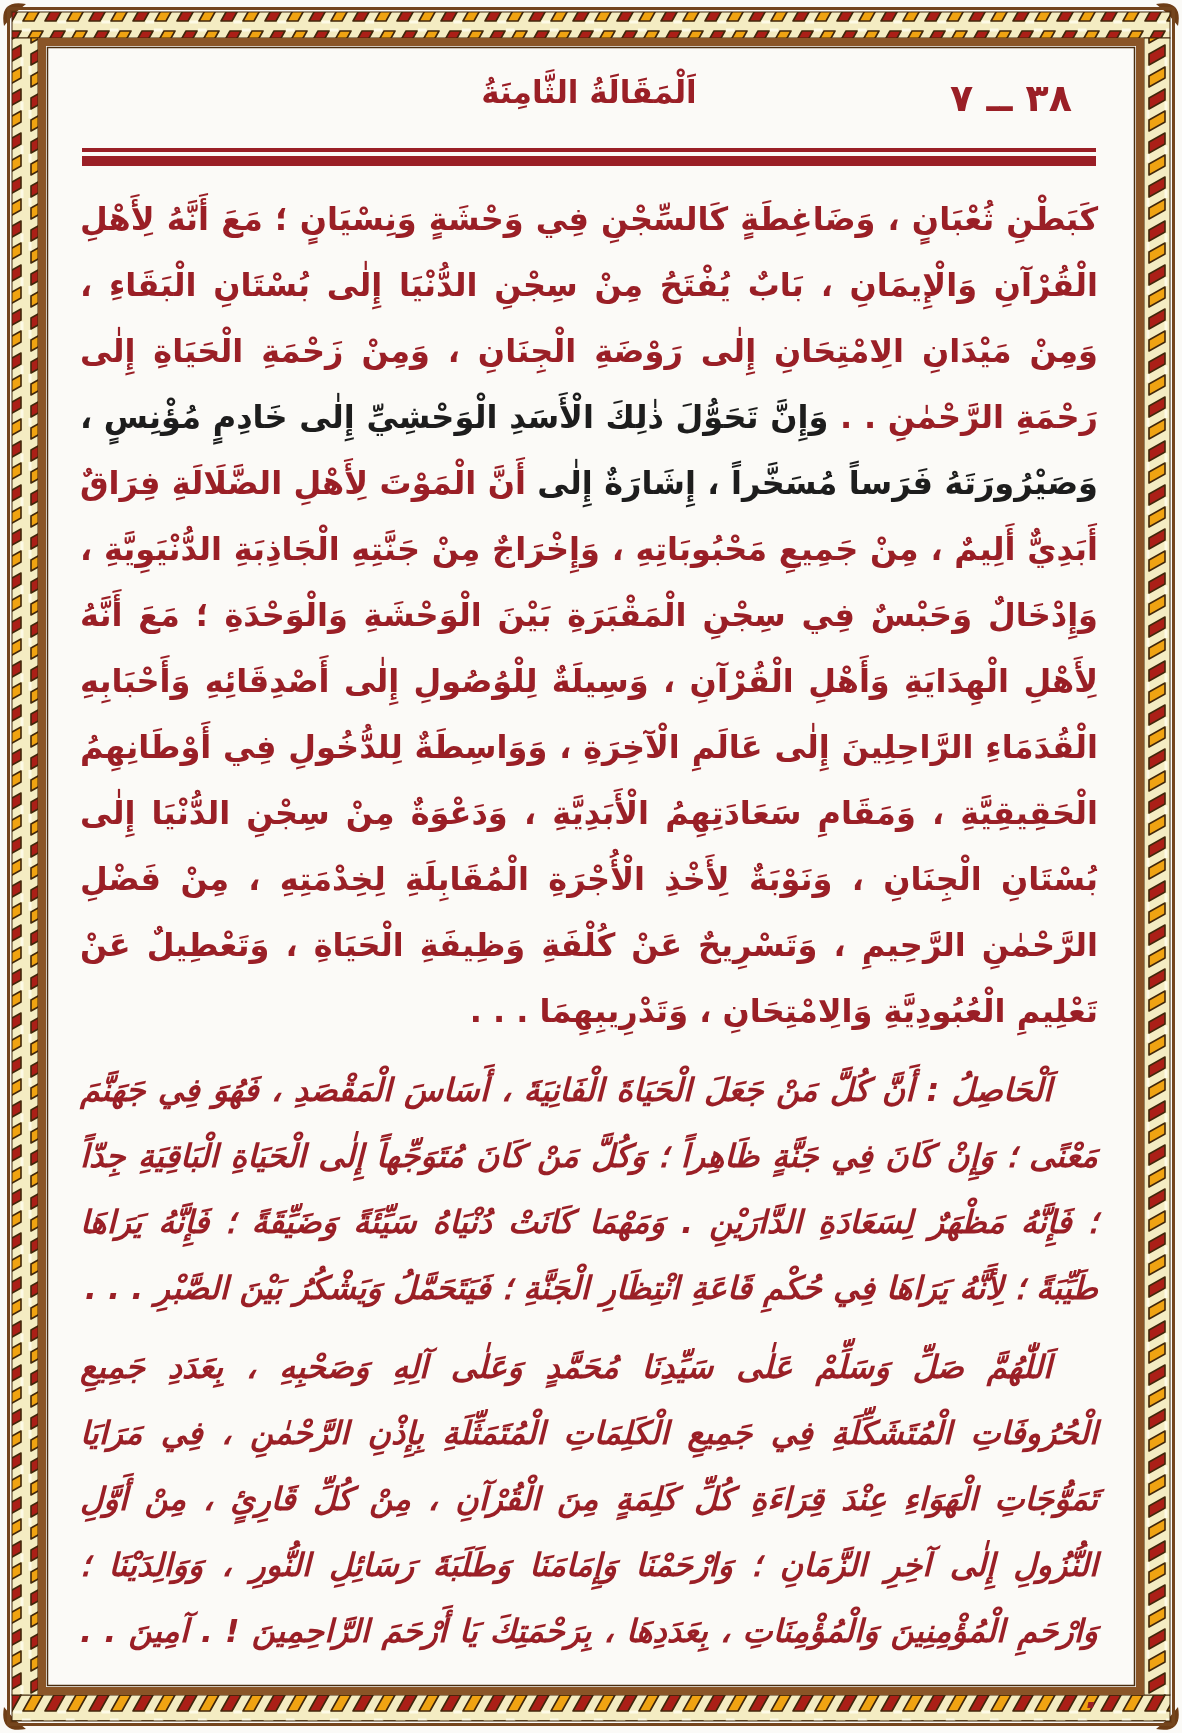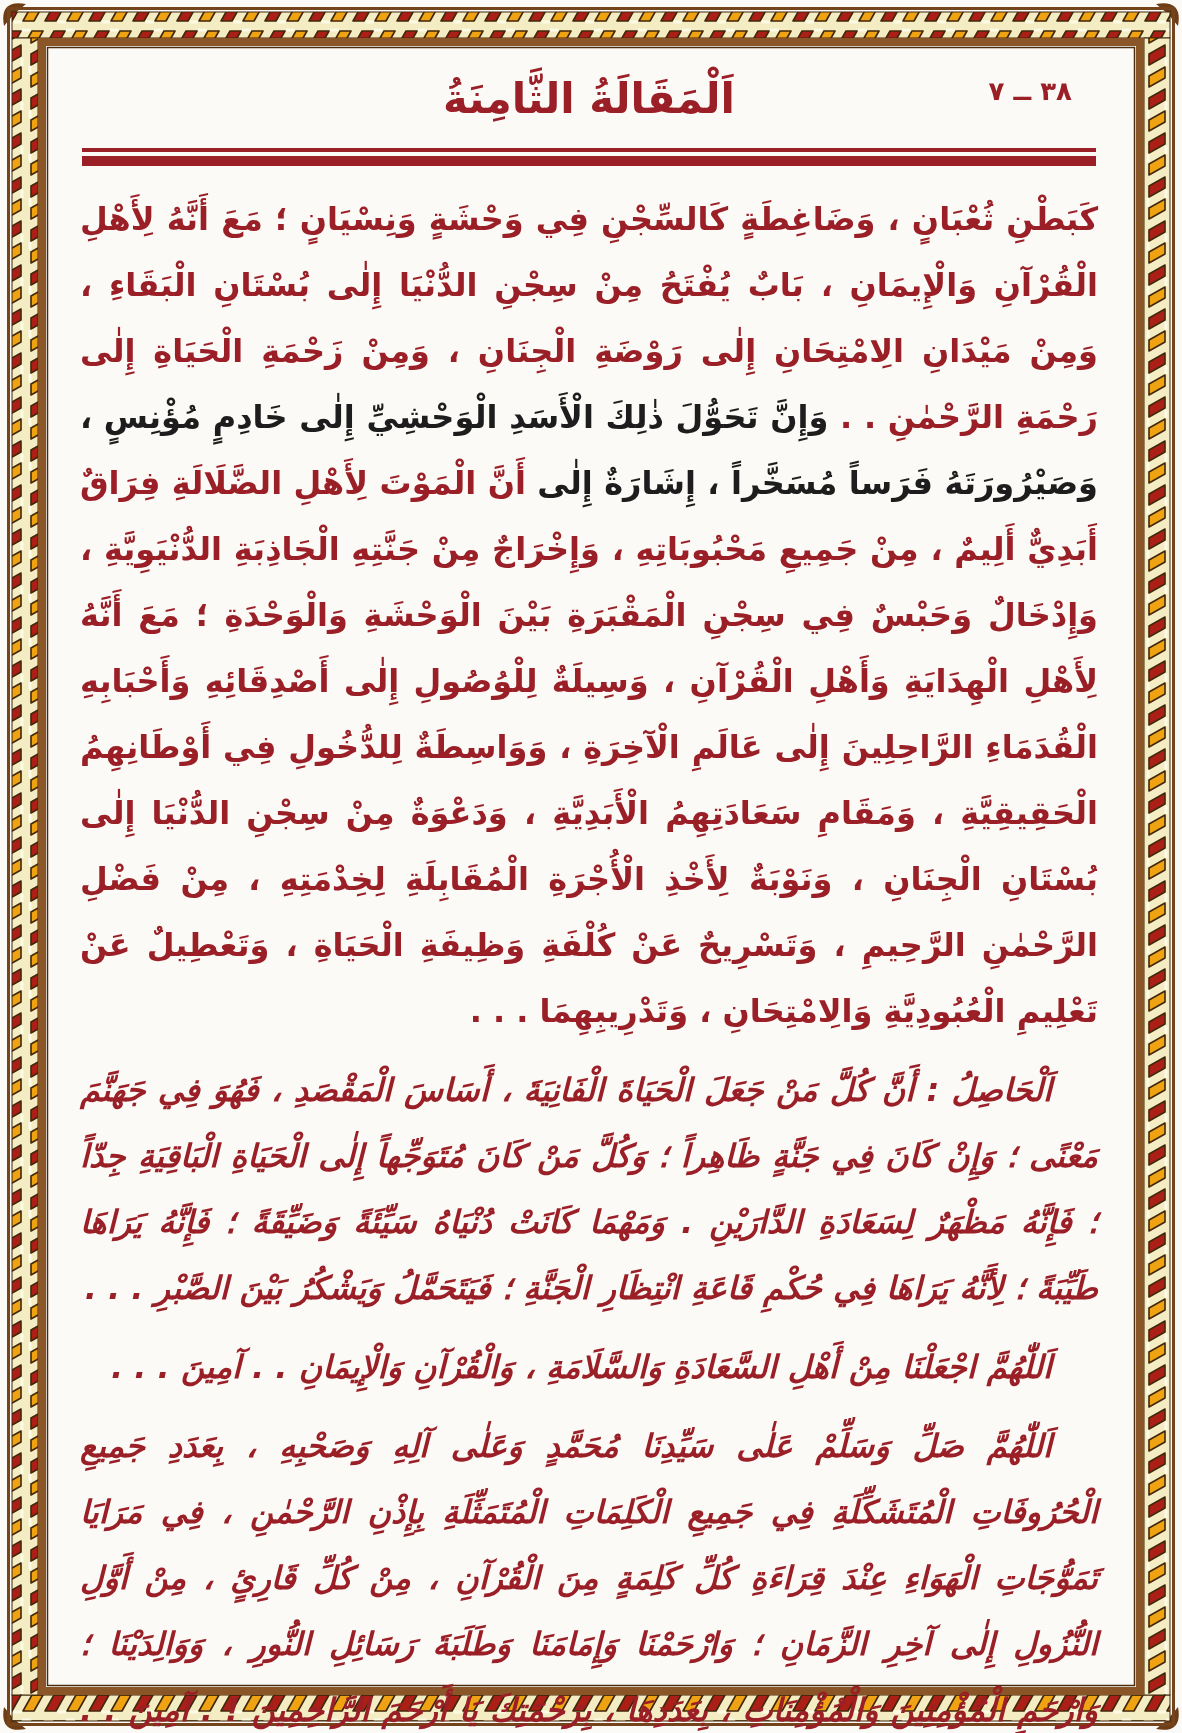--- a/index.html
+++ b/index.html
@@ -19,27 +19,27 @@
   .frame{position:absolute;inset:0;pointer-events:none;}
   .content{
     position:absolute;
     top:56px;right:84px;left:80px;bottom:52px;
     direction:rtl;
   }
   .hdr{position:relative;height:74px;margin-top:12px;}
   .title{
     position:absolute;left:0;right:0;top:6px;
     text-align:center;
-    font-size:42px;font-weight:bold;
+    font-size:31px;font-weight:bold;
     color:var(--text-red);
     letter-spacing:1px;
   }
   .pagenum{
     position:absolute;right:26px;top:8px;
-    font-size:26px;font-weight:bold;
+    font-size:38px;font-weight:bold;
     color:var(--text-red);
   }
   .hrule{
     border-top:4px solid var(--rule);
     border-bottom:10px solid var(--rule);
     height:4px;
     margin:6px 2px 0 2px;
   }
   .body-text{
     margin-top:20px;
@@ -97,18 +97,17 @@
     <div class="hdr">
       <div class="title">اَلْمَقَالَةُ الثَّامِنَةُ</div>
       <div class="pagenum">٣٨ ــ ٧</div>
     </div>
 
     <div class="hrule"></div>
 
     <div class="body-text">
         <p class="para"><span class="seg-red">كَبَطْنِ ثُعْبَانٍ ، وَضَاغِطَةٍ كَالسِّجْنِ فِي وَحْشَةٍ وَنِسْيَانٍ ؛ مَعَ أَنَّهُ لِأَهْلِ الْقُرْآنِ وَالْإِيمَانِ ، بَابٌ يُفْتَحُ مِنْ سِجْنِ الدُّنْيَا إِلٰى بُسْتَانِ الْبَقَاءِ ، وَمِنْ مَيْدَانِ الِامْتِحَانِ إِلٰى رَوْضَةِ الْجِنَانِ ، وَمِنْ زَحْمَةِ الْحَيَاةِ إِلٰى رَحْمَةِ الرَّحْمٰنِ . . </span><span class="seg-black">وَإِنَّ تَحَوُّلَ ذٰلِكَ الْأَسَدِ الْوَحْشِيِّ إِلٰى خَادِمٍ مُؤْنِسٍ ، وَصَيْرُورَتَهُ فَرَساً مُسَخَّراً ، إِشَارَةٌ إِلٰى </span><span class="seg-red">أَنَّ الْمَوْتَ لِأَهْلِ الضَّلَالَةِ فِرَاقٌ أَبَدِيٌّ أَلِيمٌ ، مِنْ جَمِيعِ مَحْبُوبَاتِهِ ، وَإِخْرَاجٌ مِنْ جَنَّتِهِ الْجَاذِبَةِ الدُّنْيَوِيَّةِ ، وَإِدْخَالٌ وَحَبْسٌ فِي سِجْنِ الْمَقْبَرَةِ بَيْنَ الْوَحْشَةِ وَالْوَحْدَةِ ؛ مَعَ أَنَّهُ لِأَهْلِ الْهِدَايَةِ وَأَهْلِ الْقُرْآنِ ، وَسِيلَةٌ لِلْوُصُولِ إِلٰى أَصْدِقَائِهِ وَأَحْبَابِهِ الْقُدَمَاءِ الرَّاحِلِينَ إِلٰى عَالَمِ الْآخِرَةِ ، وَوَاسِطَةٌ لِلدُّخُولِ فِي أَوْطَانِهِمُ الْحَقِيقِيَّةِ ، وَمَقَامِ سَعَادَتِهِمُ الْأَبَدِيَّةِ ، وَدَعْوَةٌ مِنْ سِجْنِ الدُّنْيَا إِلٰى بُسْتَانِ الْجِنَانِ ، وَنَوْبَةٌ لِأَخْذِ الْأُجْرَةِ الْمُقَابِلَةِ لِخِدْمَتِهِ ، مِنْ فَضْلِ الرَّحْمٰنِ الرَّحِيمِ ، وَتَسْرِيحٌ عَنْ كُلْفَةِ وَظِيفَةِ الْحَيَاةِ ، وَتَعْطِيلٌ عَنْ تَعْلِيمِ الْعُبُودِيَّةِ وَالِامْتِحَانِ ، وَتَدْرِيبِهِمَا . . .</span></p>
         <p class="para indent"><span class="seg-red">اَلْحَاصِلُ : أَنَّ كُلَّ مَنْ جَعَلَ الْحَيَاةَ الْفَانِيَةَ ، أَسَاسَ الْمَقْصَدِ ، فَهُوَ فِي جَهَنَّمَ مَعْنًى ؛ وَإِنْ كَانَ فِي جَنَّةٍ ظَاهِراً ؛ وَكُلَّ مَنْ كَانَ مُتَوَجِّهاً إِلٰى الْحَيَاةِ الْبَاقِيَةِ جِدّاً ؛ فَإِنَّهُ مَظْهَرٌ لِسَعَادَةِ الدَّارَيْنِ . وَمَهْمَا كَانَتْ دُنْيَاهُ سَيِّئَةً وَضَيِّقَةً ؛ فَإِنَّهُ يَرَاهَا طَيِّبَةً ؛ لِأَنَّهُ يَرَاهَا فِي حُكْمِ قَاعَةِ انْتِظَارِ الْجَنَّةِ ؛ فَيَتَحَمَّلُ وَيَشْكُرُ بَيْنَ الصَّبْرِ . . .</span></p>
-        <p class="para indent"><span class="seg-red">اَللّٰهُمَّ اجْعَلْنَا مِنْ أَهْلِ السَّعَادَةِ وَالسَّلَامَةِ ، وَالْقُرْآنِ وَالْإِيمَانِ . . آمِينَ . . .</span></p>
         <p class="para indent"><span class="seg-red">اَللّٰهُمَّ صَلِّ وَسَلِّمْ عَلٰى سَيِّدِنَا مُحَمَّدٍ وَعَلٰى آلِهِ وَصَحْبِهِ ، بِعَدَدِ جَمِيعِ الْحُرُوفَاتِ الْمُتَشَكِّلَةِ فِي جَمِيعِ الْكَلِمَاتِ الْمُتَمَثِّلَةِ بِإِذْنِ الرَّحْمٰنِ ، فِي مَرَايَا تَمَوُّجَاتِ الْهَوَاءِ عِنْدَ قِرَاءَةِ كُلِّ كَلِمَةٍ مِنَ الْقُرْآنِ ، مِنْ كُلِّ قَارِئٍ ، مِنْ أَوَّلِ النُّزُولِ إِلٰى آخِرِ الزَّمَانِ ؛ وَارْحَمْنَا وَإِمَامَنَا وَطَلَبَةَ رَسَائِلِ النُّورِ ، وَوَالِدَيْنَا ؛ وَارْحَمِ الْمُؤْمِنِينَ وَالْمُؤْمِنَاتِ ، بِعَدَدِهَا ، بِرَحْمَتِكَ يَا أَرْحَمَ الرَّاحِمِينَ ! . آمِينَ . . .</span></p>
       </div>
 
   </div>
 </div>
 
 </body></html>

